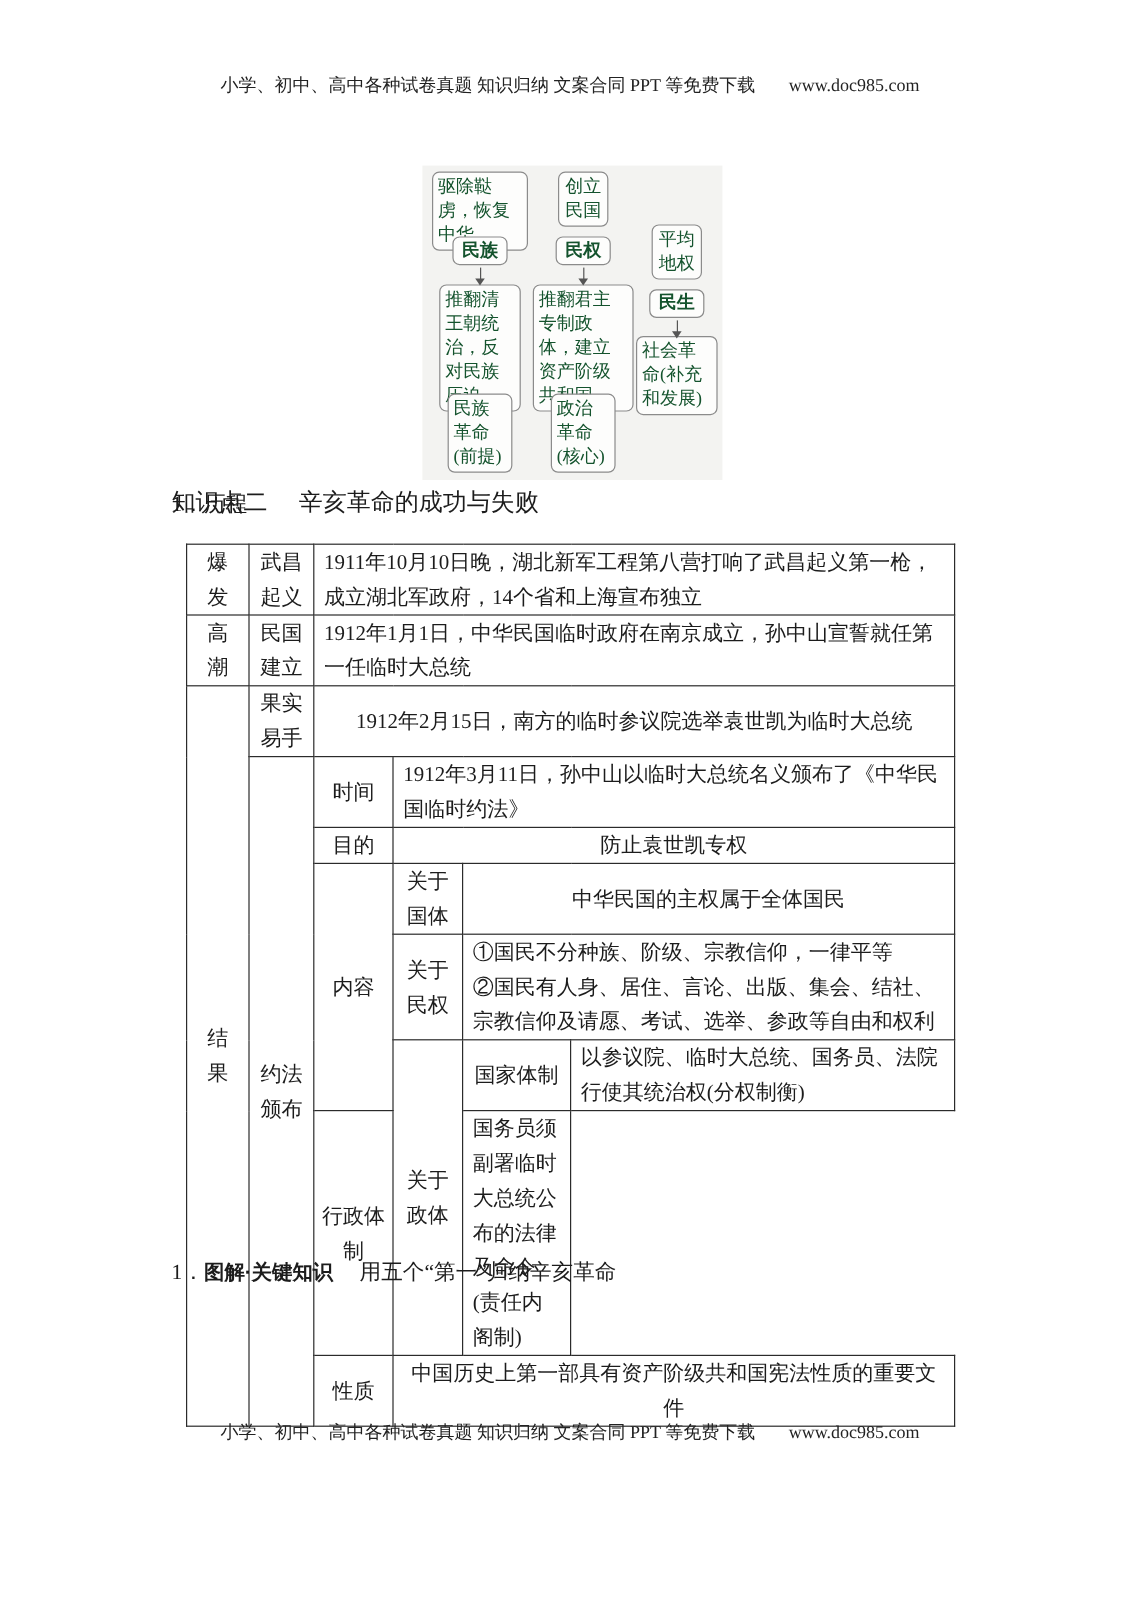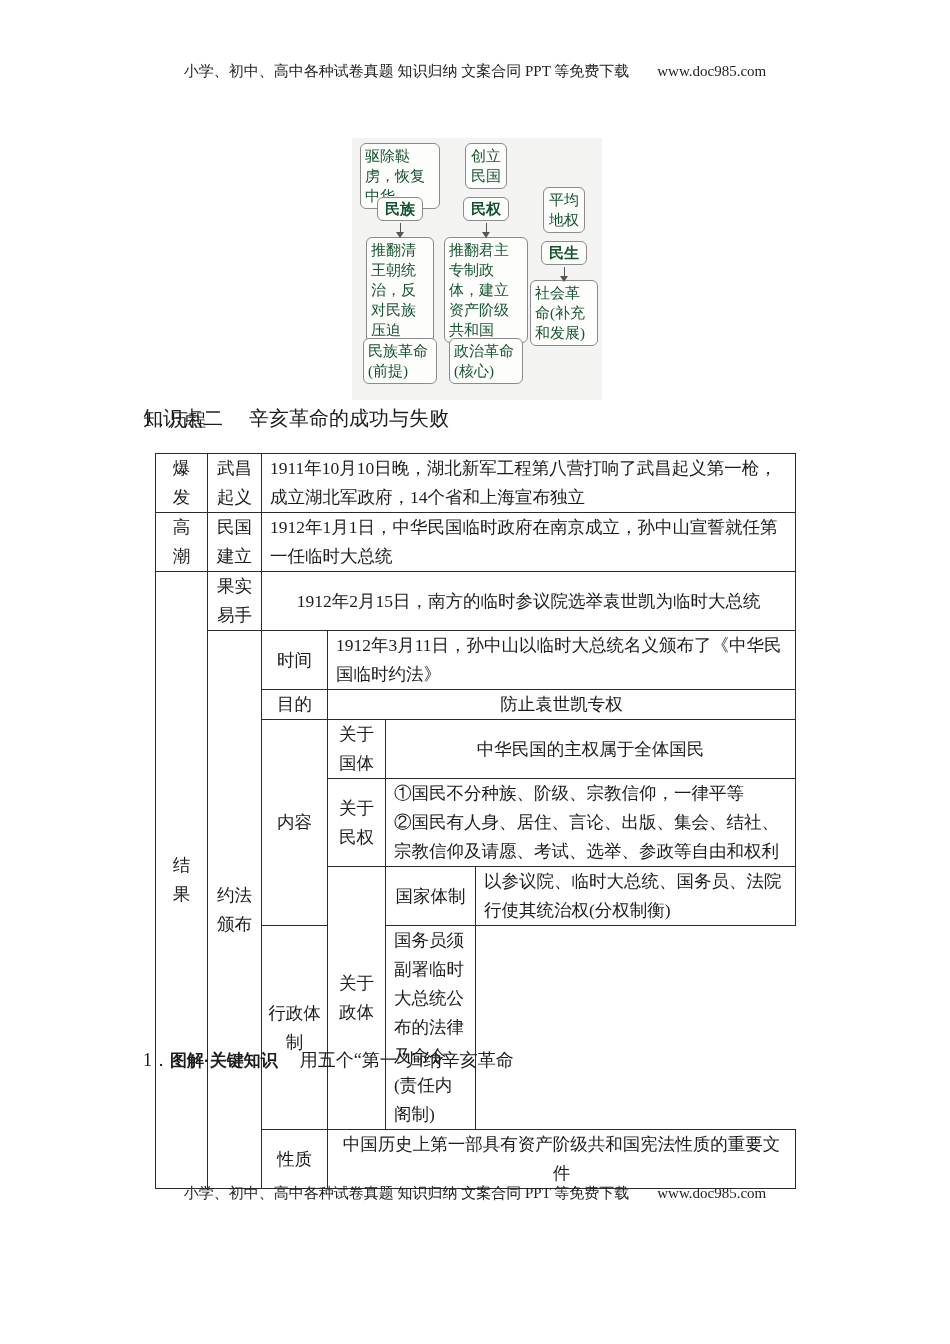--- a/index.html
+++ b/index.html
@@ -28,21 +28,21 @@
   .slot-meaning { height:92px; }
   .slot-nature { height:64px; align-items:center; }
   .dbox {
     border:1px solid #8b8b8b; border-radius:6px; background:#fdfdfc;
     font-size:15px; line-height:20px; padding:2px 4px; color:#14532d;
   }
   .w-slogan1 { width:80px; text-align:left; }
   .w-slogan-sm { width:42px; text-align:center; }
   .w-principle { padding:1px 7px; text-align:center;font-weight:bold; }
   .w-m1 { width:68px; } .w-m2 { width:84px; } .w-m3 { width:66px; }
-  .w-n1, .w-n2 { width:74px; } .w-n3 { width:68px; }
+  .w-n1, .w-n2 { width:54px; } .w-n3 { width:68px; }
   .arrow { width:1px; height:10px; background:#555; position:relative; margin-top:2px; }
   .arrow::after {
     content:""; position:absolute; bottom:-5px; left:-3.5px;
     border-left:4px solid transparent; border-right:4px solid transparent; border-top:6px solid #555;
   }
 
   
   .kp-line { position:absolute; top:405px; left:143px; font-size:20px; }
   .kp-line .kp-title { margin-left:26px; }
   .list-line { position:absolute; top:408px; left:143px; font-size:18px; }

